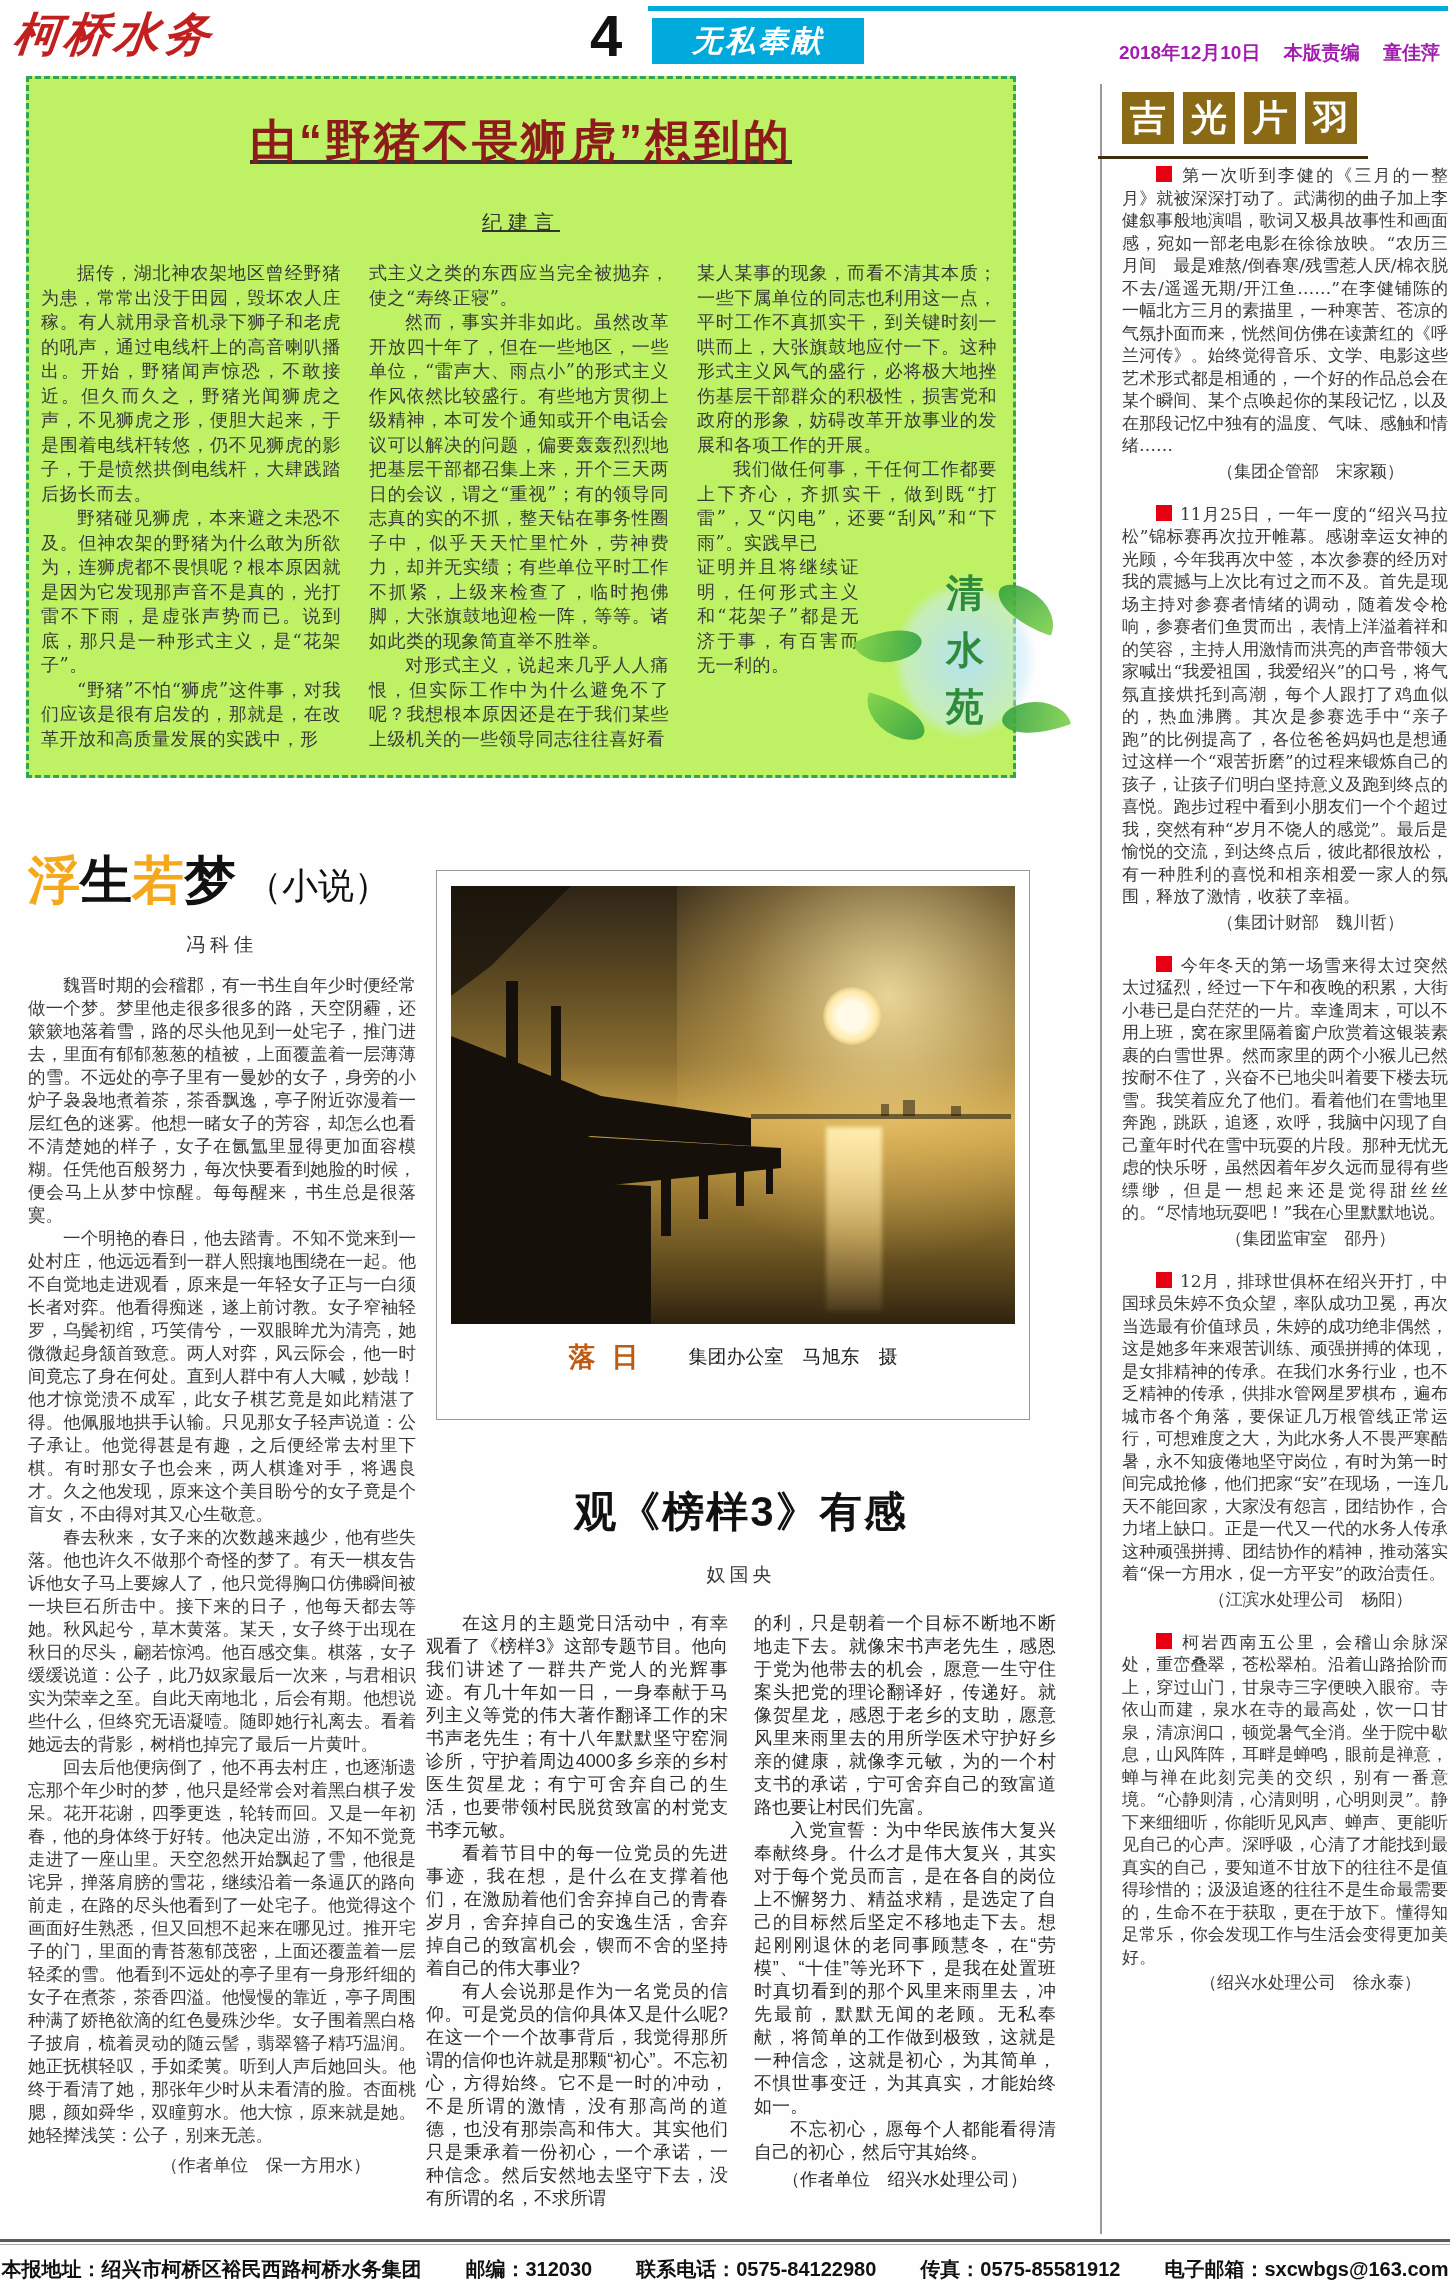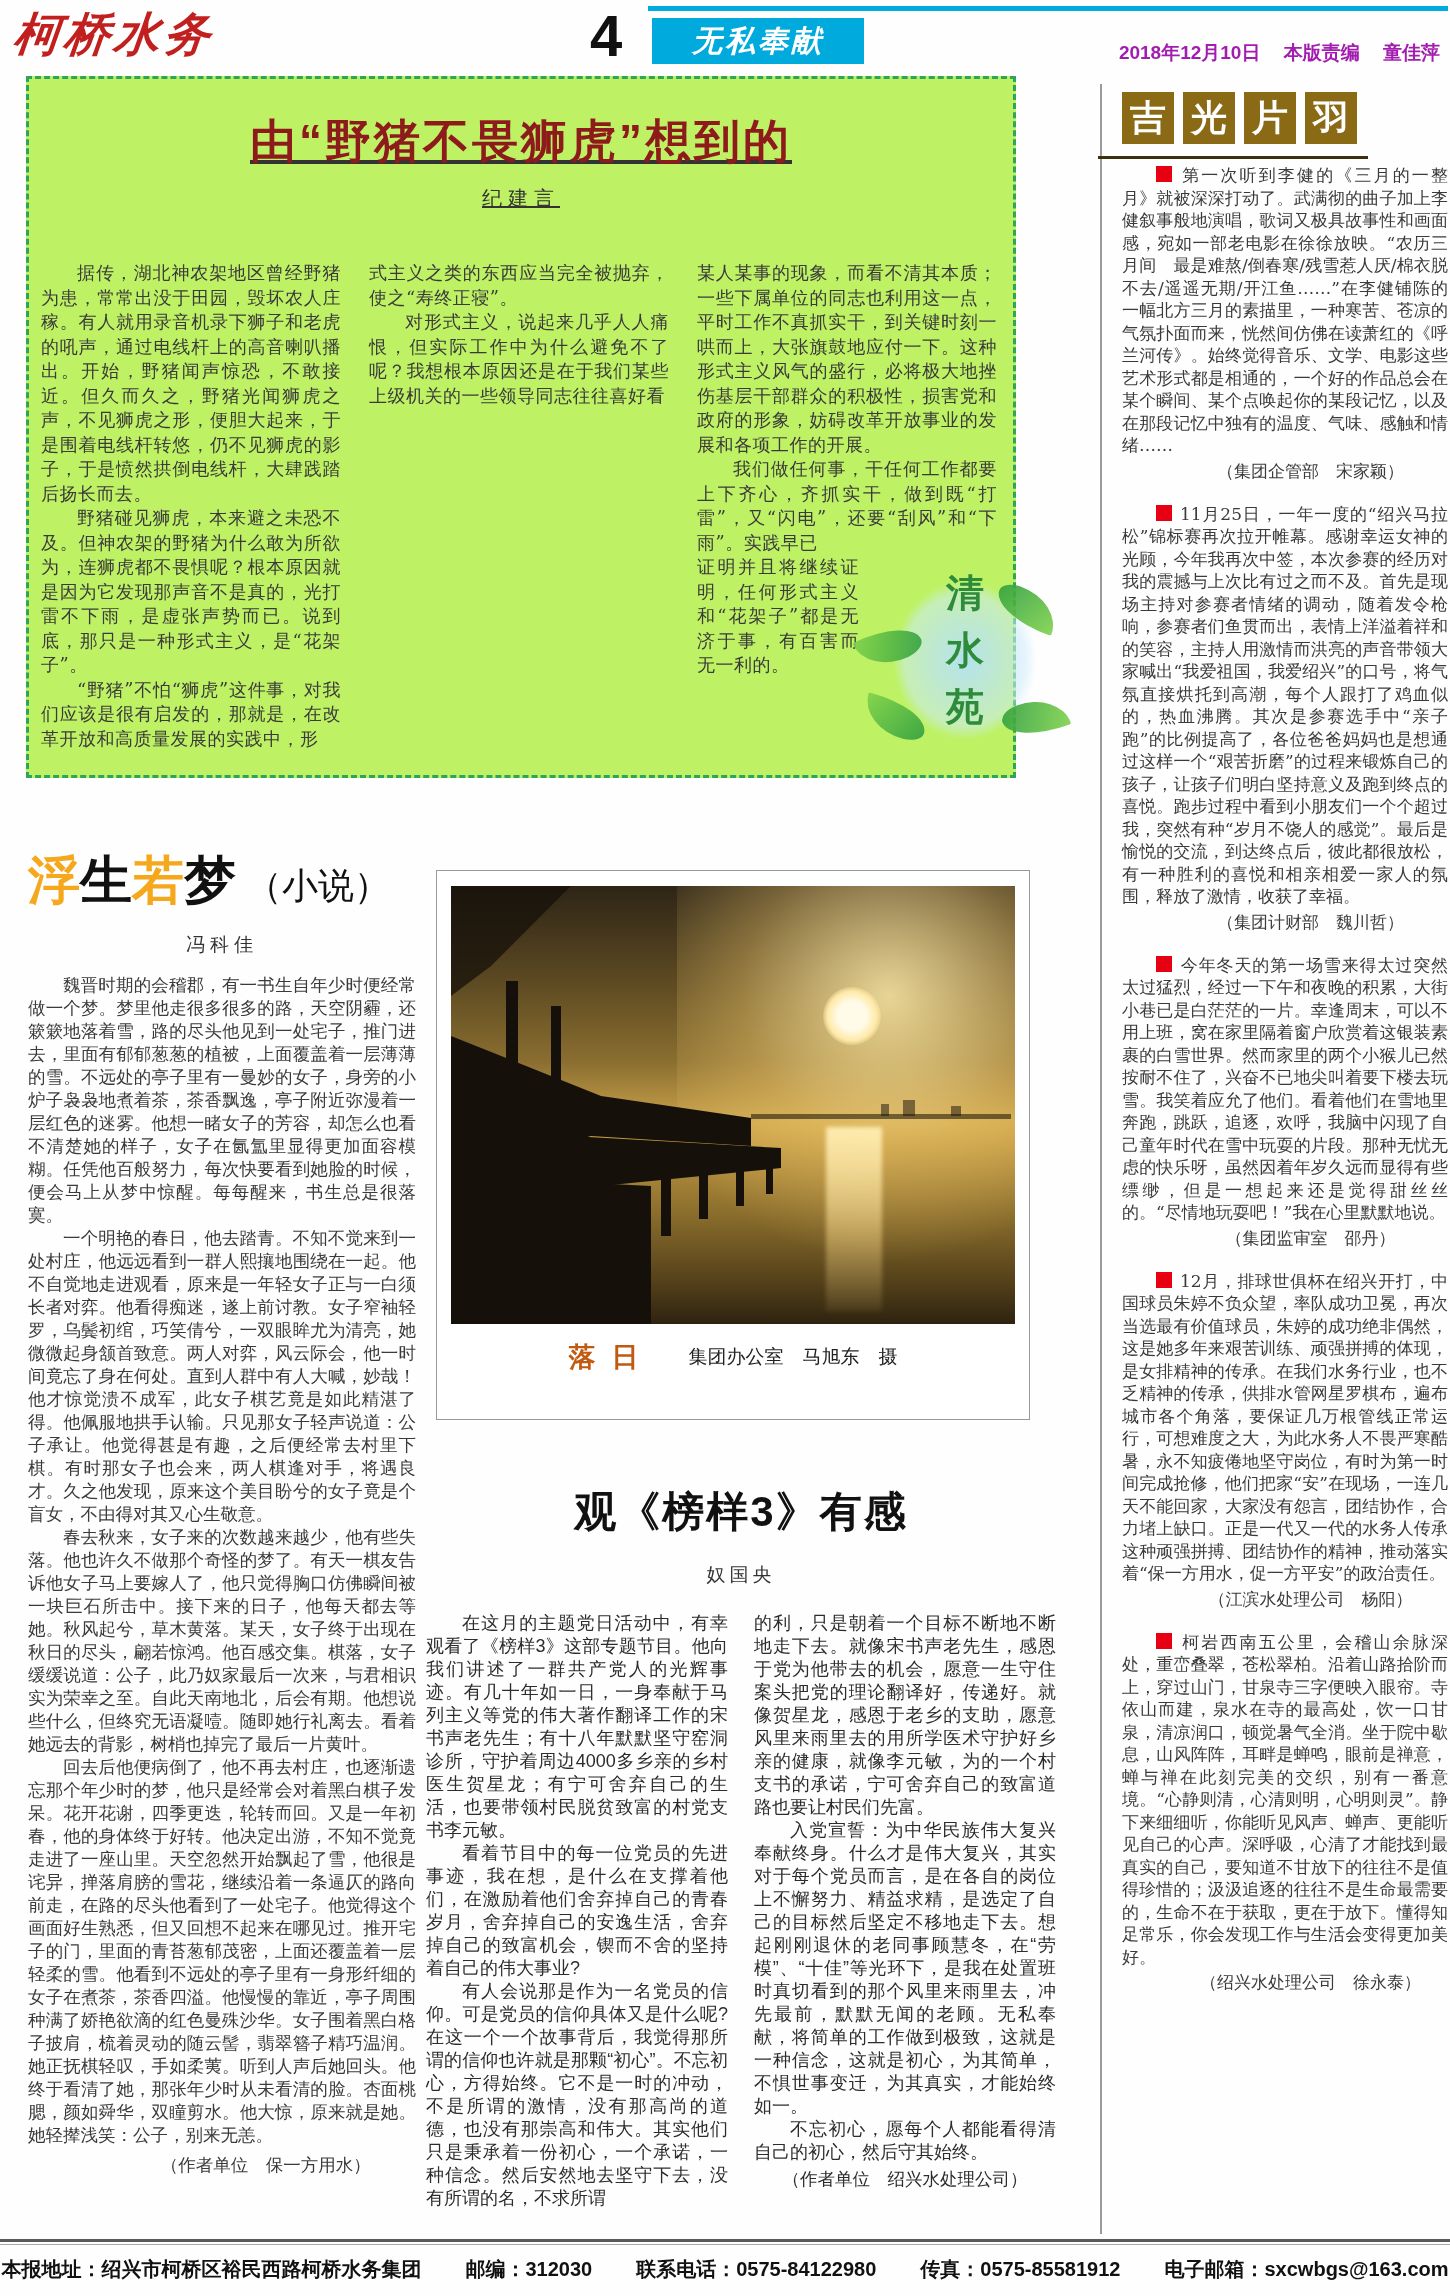--- a/index.html
+++ b/index.html
@@ -19,21 +19,21 @@
   .date-line { position:absolute; right:10px; top:40px; font-size:19px; font-weight:bold;
               font-family:"Liberation Sans", sans-serif; color:#a21caf; }
   .date-line span { margin-left:18px; }
   .date-line span:first-child { margin-left:0; }
 
   
   .lead-box { position:absolute; left:26px; top:76px; width:990px; height:702px;
               border:3px dashed #2fa55a; background:#bef264;text-decoration:underline; }
   .lead-title { text-align:center; margin-top:32px; font-size:46px; font-weight:bold;
               color:#8e1b1b; font-family:"Liberation Sans", sans-serif; letter-spacing:3px; }
-  .lead-author { text-align:center; margin-top:12px; font-size:20px; color:#333; letter-spacing:6px; }
+  .lead-author { text-align:center; margin-top:36px; font-size:20px; color:#333; letter-spacing:6px; }
   .lead-col { position:absolute; top:182px; width:300px; font-size:18px; line-height:24.5px;
               text-align:justify; color:#3a3a3a; letter-spacing:0.5px; }
   .lead-col p, .flow p { text-indent:2em; margin:0; }
   .lead-col p.cont, .flow p.cont { text-indent:0; }
   .col-1 { left:12px; } .col-2 { left:340px; } .col-3 { left:668px; }
   .col-3b { width:162px; }
 
   
   .watermark { position:absolute; right:-52px; bottom:-20px; width:200px; height:245px; z-index:5; }
   .wm-blob { position:absolute; inset:0;
@@ -126,20 +126,21 @@
 <div class="lead-box">
   <div class="lead-title">由“野猪不畏狮虎”想到的</div>
   <div class="lead-author">纪建言</div>
   <div class="lead-col col-1 flow">
       <p>据传，湖北神农架地区曾经野猪为患，常常出没于田园，毁坏农人庄稼。有人就用录音机录下狮子和老虎的吼声，通过电线杆上的高音喇叭播出。开始，野猪闻声惊恐，不敢接近。但久而久之，野猪光闻狮虎之声，不见狮虎之形，便胆大起来，于是围着电线杆转悠，仍不见狮虎的影子，于是愤然拱倒电线杆，大肆践踏后扬长而去。</p>
       <p>野猪碰见狮虎，本来避之未恐不及。但神农架的野猪为什么敢为所欲为，连狮虎都不畏惧呢？根本原因就是因为它发现那声音不是真的，光打雷不下雨，是虚张声势而已。说到底，那只是一种形式主义，是“花架子”。</p>
       <p>“野猪”不怕“狮虎”这件事，对我们应该是很有启发的，那就是，在改革开放和高质量发展的实践中，形</p>
     </div>
   <div class="lead-col col-2 flow">
       <p class="cont">式主义之类的东西应当完全被抛弃，使之“寿终正寝”。</p>
+      <p>然而，事实并非如此。虽然改革开放四十年了，但在一些地区，一些单位，“雷声大、雨点小”的形式主义作风依然比较盛行。有些地方贯彻上级精神，本可发个通知或开个电话会议可以解决的问题，偏要轰轰烈烈地把基层干部都召集上来，开个三天两日的会议，谓之“重视”；有的领导同志真的实的不抓，整天钻在事务性圈子中，似乎天天忙里忙外，劳神费力，却并无实绩；有些单位平时工作不抓紧，上级来检查了，临时抱佛脚，大张旗鼓地迎检一阵，等等。诸如此类的现象简直举不胜举。</p>
       <p>对形式主义，说起来几乎人人痛恨，但实际工作中为什么避免不了呢？我想根本原因还是在于我们某些上级机关的一些领导同志往往喜好看</p>
     </div>
   <div class="lead-col col-3">
     <div class="flow">
         <p class="cont">某人某事的现象，而看不清其本质；一些下属单位的同志也利用这一点，平时工作不真抓实干，到关键时刻一哄而上，大张旗鼓地应付一下。这种形式主义风气的盛行，必将极大地挫伤基层干部群众的积极性，损害党和政府的形象，妨碍改革开放事业的发展和各项工作的开展。</p>
         <p>我们做任何事，干任何工作都要上下齐心，齐抓实干，做到既“打雷”，又“闪电”，还要“刮风”和“下雨”。实践早已</p>
       </div>
     <div class="flow col-3b">
         <p class="cont">证明并且将继续证明，任何形式主义和“花架子”都是无济于事，有百害而无一利的。</p>
       </div>

